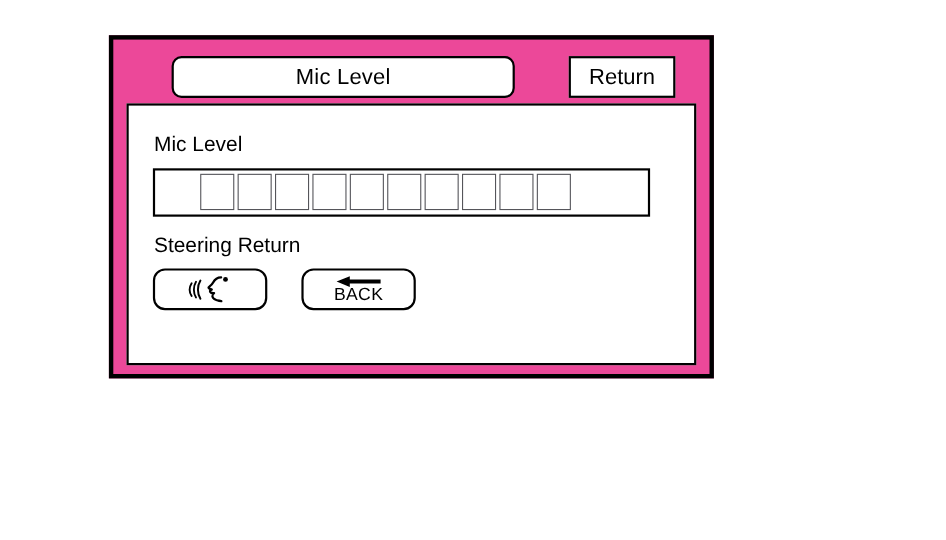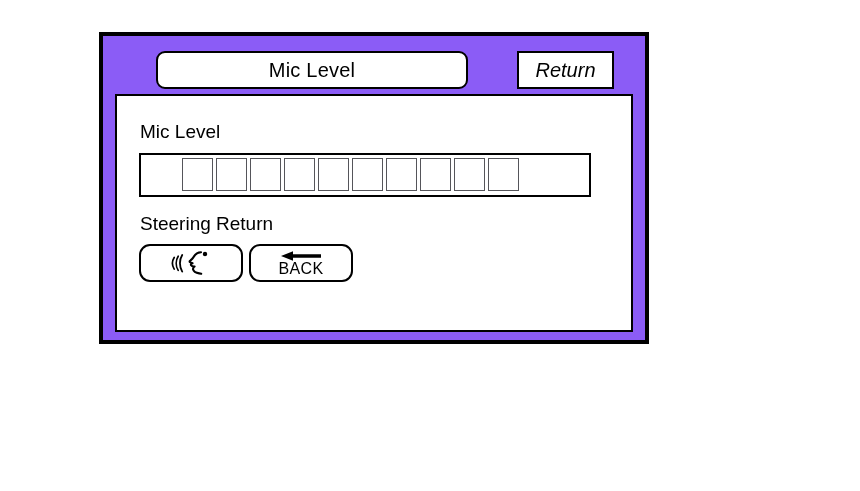--- a/index.html
+++ b/index.html
@@ -20,21 +20,21 @@
 
   
   #device-frame {
     position: absolute;
     left: 99px;
     top: 32px;
     width: 550px;
     height: 312px;
     box-sizing: border-box;
     border: 4px solid #000000;
-    background: #8b5cf6;
+    background: #ec4899;
   }
 
   
   #titlebar {
     position: absolute;
     left: 0;
     top: 0;
     width: 542px;
     height: 58px;
   }
@@ -66,21 +66,20 @@
     left: 414px;
     top: 15px;
     width: 97px;
     height: 38px;
     box-sizing: border-box;
     border: 2.5px solid #000000;
     background: #ffffff;
     display: flex;
     align-items: center;
     justify-content: center;
-    font-style: italic;
   }
   #return-button .btn-text {
     font-size: 20px;
     line-height: 1;
     color: #000000;
     white-space: nowrap;
   }
 
   
   #content-panel {
@@ -130,21 +129,21 @@
     background: #ffffff;
   }
 
   
   #steering-buttons {
     position: absolute;
     left: 22px;
     top: 148px;
     display: flex;
     align-items: flex-start;
-    gap: 6px;
+    gap: 31px;
   }
   .sw-button {
     box-sizing: border-box;
     border: 2.5px solid #000000;
     border-radius: 11px;
     background: #ffffff;
     display: flex;
     align-items: center;
     justify-content: center;
     position: relative;

